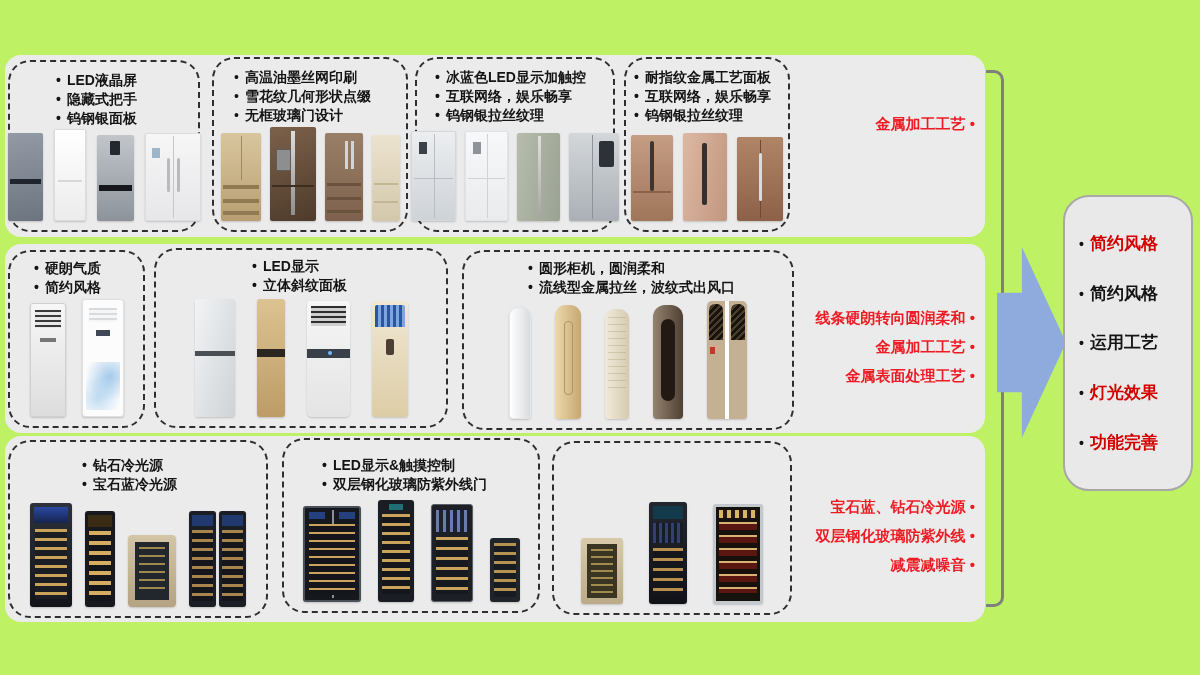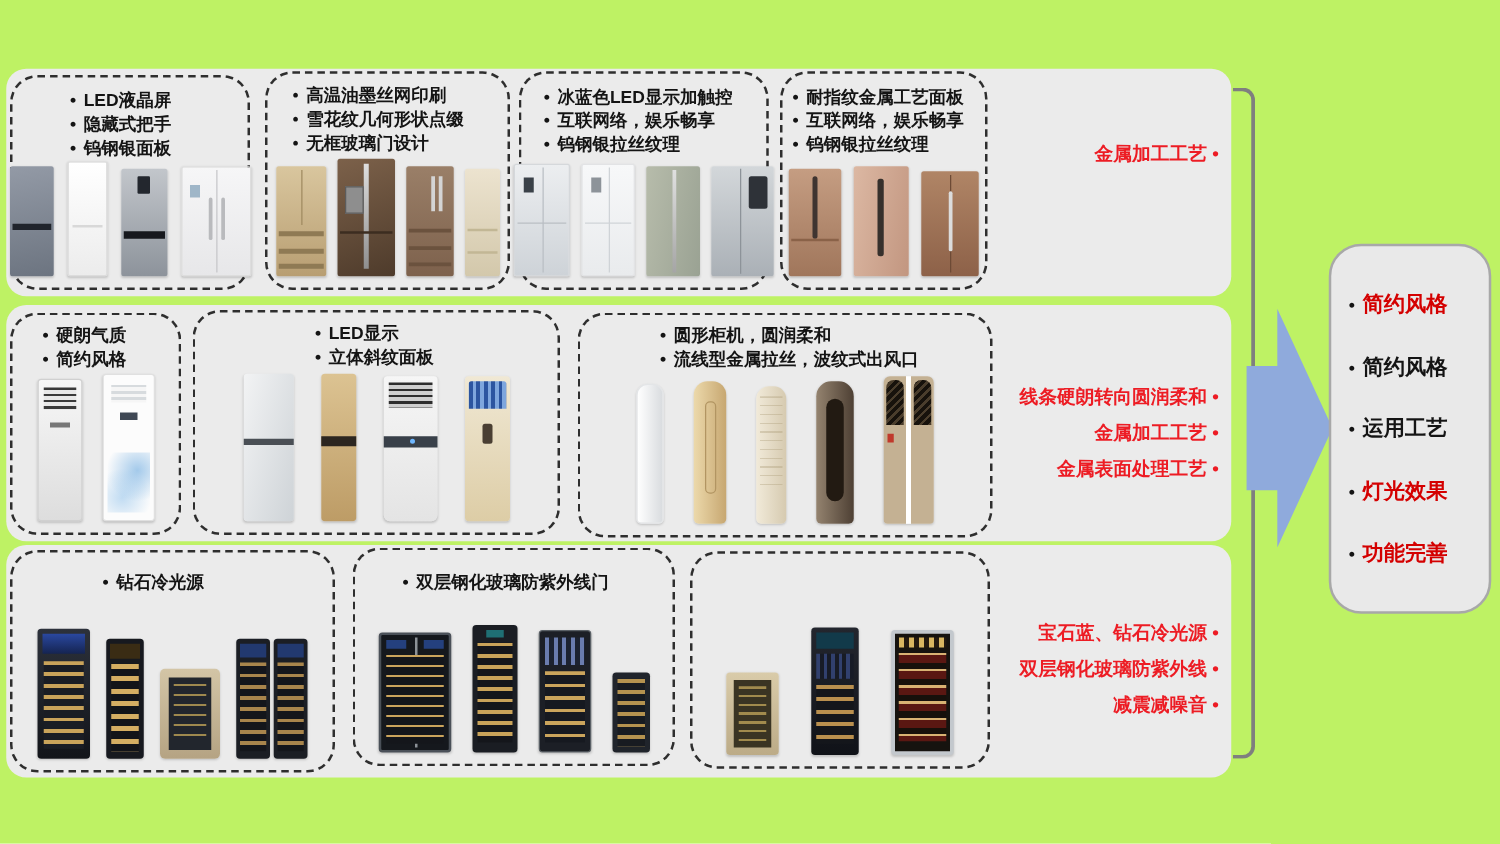--- a/index.html
+++ b/index.html
@@ -223,20 +223,21 @@
 
   <div class="annset" style="top:303px;">
     <div class="ann">线条硬朗转向圆润柔和</div>
     <div class="ann">金属加工工艺</div>
     <div class="ann">金属表面处理工艺</div>
   </div>
 
   <div class="dbox" style="left:8px;top:440px;width:260px;height:178px;">
     <ul class="bl" style="padding:14px 0 0 72px;">
       <li>钻石冷光源</li>
+      <li>宝石蓝冷光源</li>
     </ul>
     <div class="prods" style="gap:13px;">
       <div class="p" style="width:42px;height:104px;background:linear-gradient(#2c313b,#121419);border-radius:3px;">
         <i style="top:4px;left:4px;right:4px;height:16px;background:linear-gradient(#2a48a0,#152451);"></i>
         <i style="top:26px;bottom:8px;left:5px;right:5px;background:repeating-linear-gradient(180deg,#c9a35a 0 3px,#1a1d24 3px 9px);"></i>
         </div>
       <div class="p" style="width:30px;height:96px;background:#17191f;border-radius:3px;">
         <i style="top:4px;left:3px;right:3px;height:12px;background:#3a2c14;"></i>
         <i style="top:20px;bottom:6px;left:4px;right:4px;background:repeating-linear-gradient(180deg,#d4ad62 0 4px,#121419 4px 10px);"></i>
         </div>
@@ -252,20 +253,21 @@
         <div class="p" style="width:27px;height:96px;background:#1b1e24;border-radius:3px;">
           <i style="top:4px;left:3px;right:3px;height:11px;background:#22396f;"></i>
           <i style="top:19px;bottom:6px;left:3px;right:3px;background:repeating-linear-gradient(180deg,#a8854c 0 3px,#14161b 3px 9px);"></i>
           </div>
       </div>
     </div>
   </div>
 
   <div class="dbox" style="left:282px;top:438px;width:258px;height:175px;">
     <ul class="bl" style="padding:16px 0 0 38px;">
+      <li>LED显示&amp;触摸控制</li>
       <li>双层钢化玻璃防紫外线门</li>
     </ul>
     <div class="prods" style="gap:17px;">
       <div class="p" style="width:54px;height:92px;background:#15181d;border:2px solid #4a5058;border-radius:3px;">
         <i style="left:50%;top:2px;bottom:2px;width:2px;background:#8c9197;"></i>
         <i style="top:4px;left:4px;width:16px;height:7px;background:#24407e;"></i>
         <i style="top:4px;right:4px;width:16px;height:7px;background:#24407e;"></i>
         <i style="top:16px;bottom:5px;left:4px;right:4px;background:repeating-linear-gradient(180deg,#caa45c 0 2px,#14161b 2px 8px);"></i>
         </div>
       <div class="p" style="width:36px;height:102px;background:#1a1d23;border-radius:3px;">

